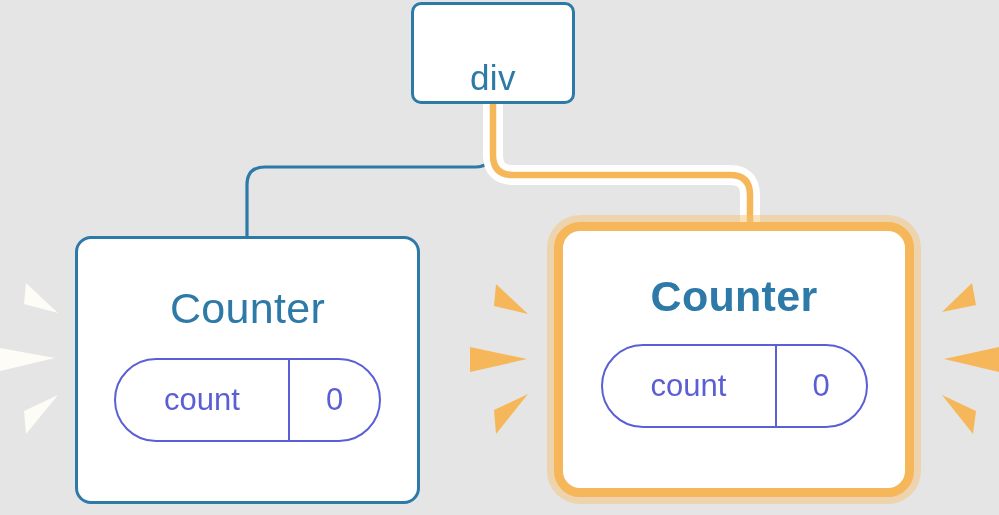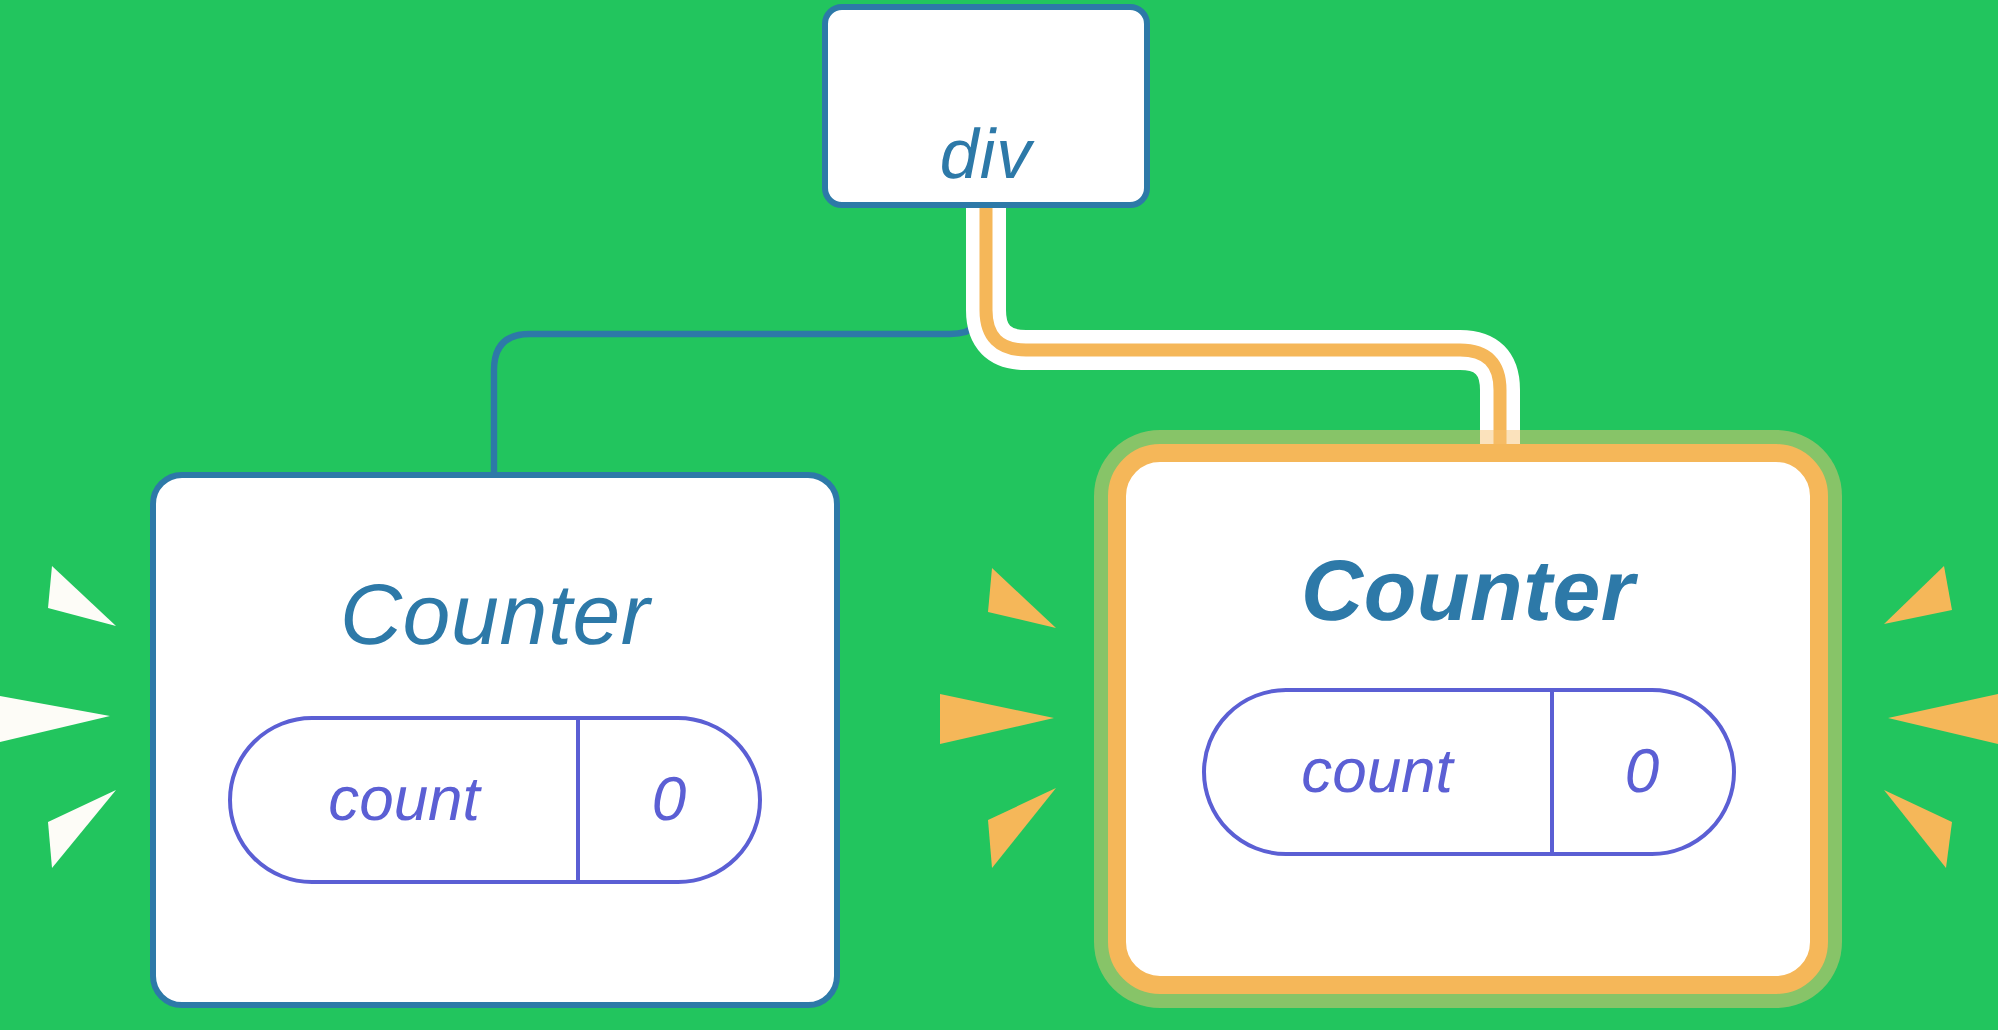--- a/index.html
+++ b/index.html
@@ -4,24 +4,23 @@
 <style>
   html, body {
     margin: 0;
     padding: 0;
     background: #4d6a72;
   }
   #stage {
     position: relative;
     width: 999px;
     height: 515px;
-    background: #22c55e;
+    background: #e5e5e5;
     overflow: hidden;
     font-family: "Liberation Sans", sans-serif;
-    font-style: italic;
   }
   #wires {
     position: absolute;
     left: 0; top: 0;
     width: 999px; height: 515px;
     pointer-events: none;
   }
   .node {
     position: absolute;
     background: #ffffff;

